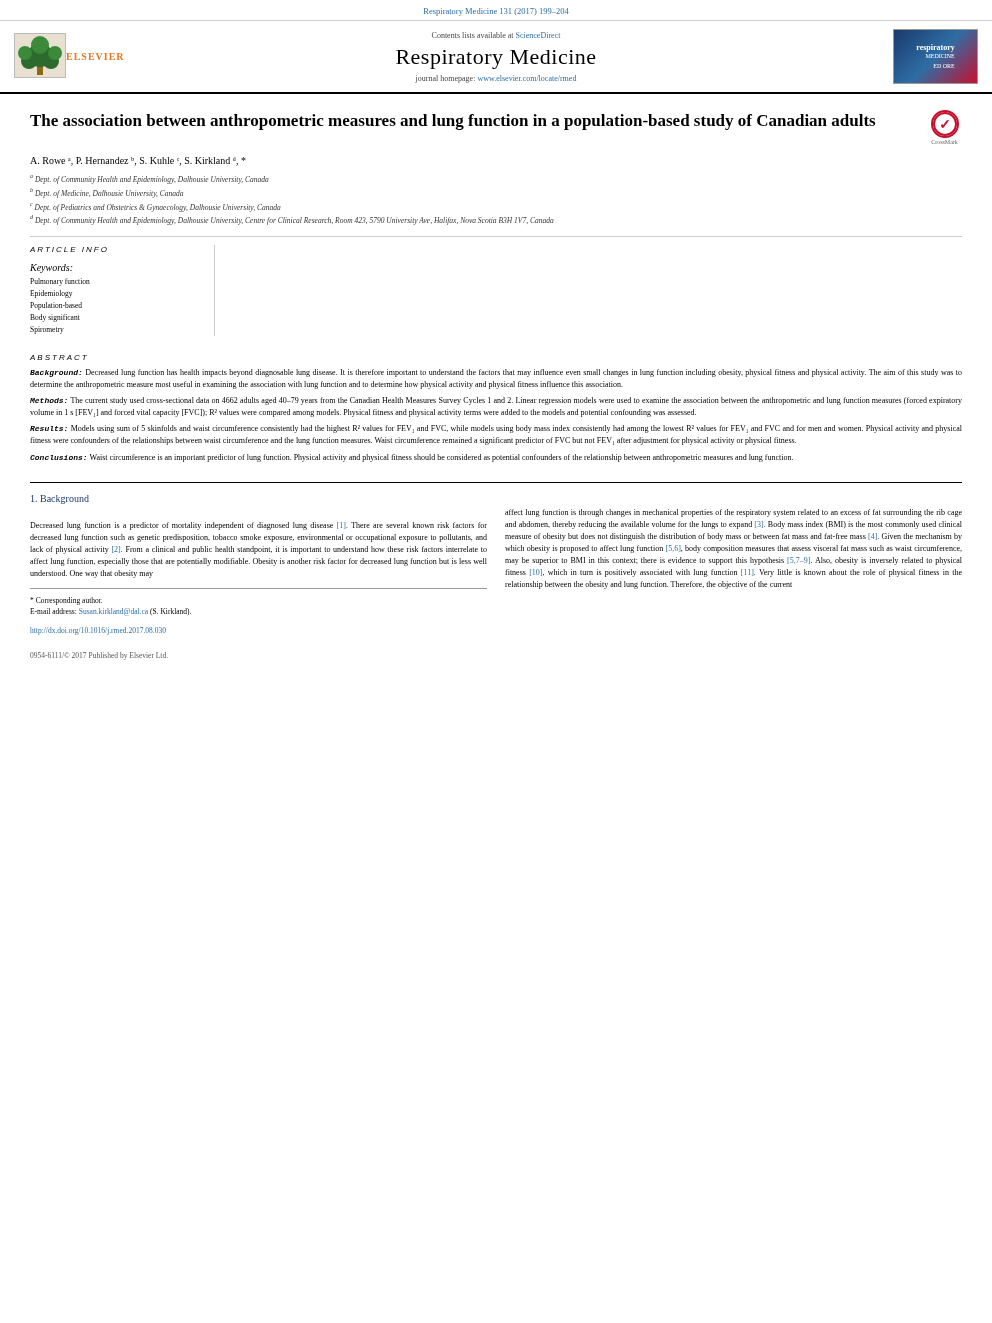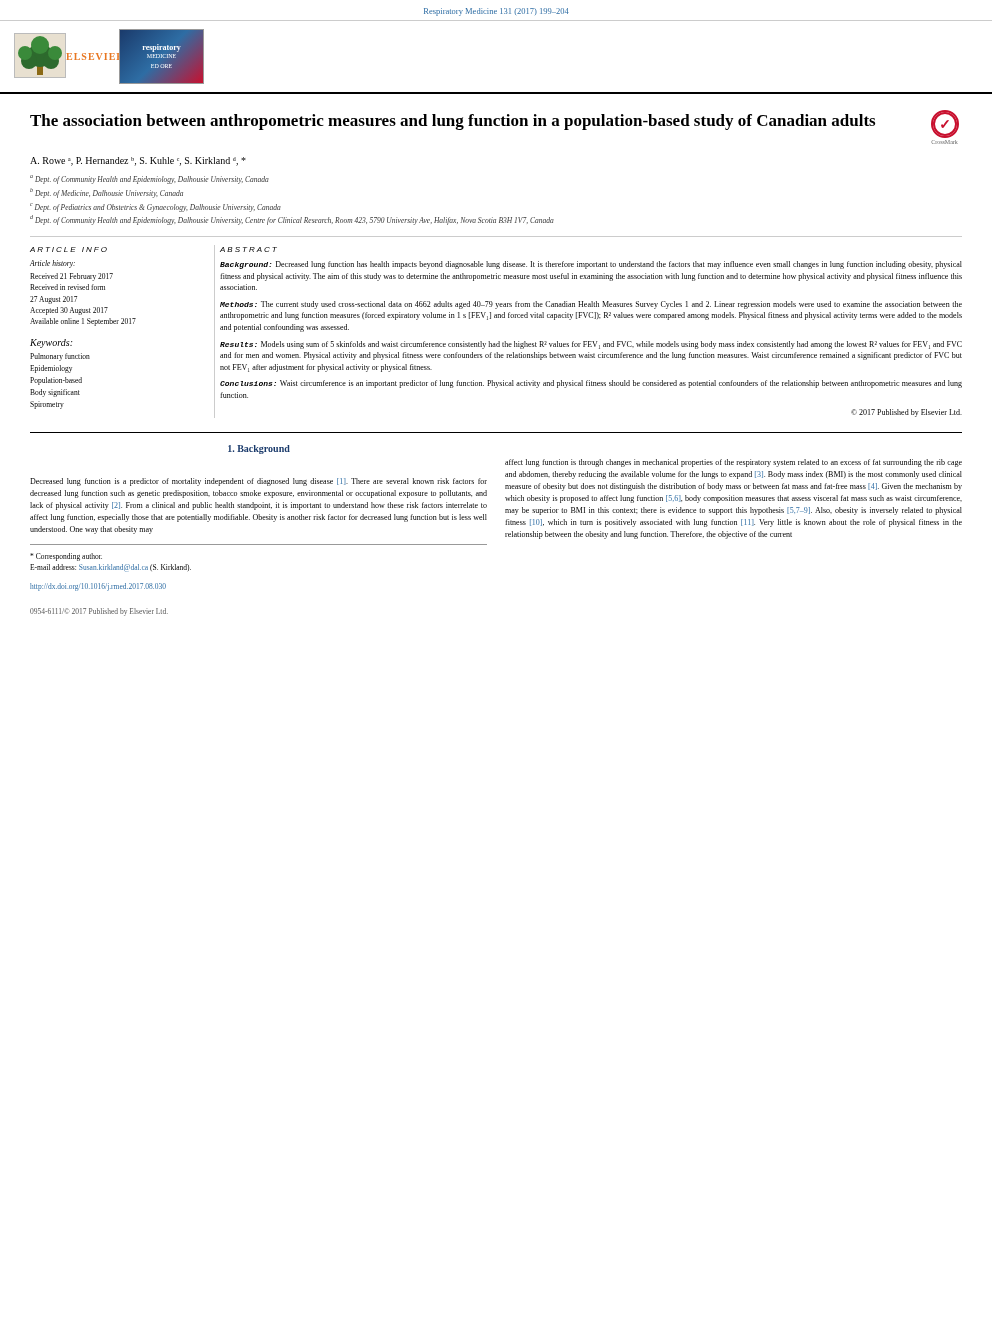--- a/index.html
+++ b/index.html
@@ -190,22 +190,23 @@
     
     .section-divider {
       border: none;
       border-top: 1px solid #ccc;
       margin: 8px 0;
     }
 
     
     .two-col {
       display: flex;
-      gap: 5px;
+      gap: 17px;
       margin-bottom: 14px;
+      flex-direction: column;
     }
 
     .left-col {
       width: 185px;
       flex-shrink: 0;
       border-right: 1px solid #ccc;
       padding-right: 12px;
     }
 
     .right-col {
@@ -298,24 +299,23 @@
     .body-left-col {
       flex: 1;
     }
 
     .body-right-col {
       flex: 1;
     }
 
     .section-heading {
       font-size: 10px;
-      font-weight: bold;
+      font-weight: normal;
       color: #1a3a6b;
-      margin-bottom: 22px;
-      text-align: center;
+      margin-bottom: 16px;
     }
 
     .body-para {
       font-size: 8px;
       line-height: 1.5;
       text-align: justify;
       margin-bottom: 6px;
       color: #000;
     }
 
@@ -380,24 +380,35 @@
           <circle cx="36" cy="26" r="8" fill="#2d6a2d"></circle>
           <circle cx="10" cy="18" r="7" fill="#3a8a3a"></circle>
           <circle cx="40" cy="18" r="7" fill="#3a8a3a"></circle>
           <circle cx="25" cy="10" r="9" fill="#3a8a3a"></circle>
         </svg>
       </div>
       <div class="elsevier-text">ELSEVIER</div>
     </div>
   </div>
 
+  <div class="center-info">
+    <div class="contents-line">
+      <span>Contents lists available at</span>
+      <span class="sciencedirect-link" style="cursor:pointer;">ScienceDirect</span>
+    </div>
+    <div class="journal-title">Respiratory Medicine</div>
+    <div class="homepage-line">
+      <span>journal homepage:</span>
+      <span class="homepage-link" style="cursor:pointer;">www.elsevier.com/locate/rmed</span>
+    </div>
+  </div>
 
   <div class="right-logo">
     <div class="right-journal-logo">
-      <div style="font-size:6px; line-height:1.3; text-align:center;">
+      <div style="font-size:6px; line-height:1.3; text-align:right;">
         <div style="font-size:8px; font-weight:bold;">respiratory</div>
         <div>MEDICINE</div>
         <div style="margin-top:2px;">ED ORE</div>
       </div>
     </div>
   </div>
 </div>
 
 <div class="main-content">
 
@@ -433,28 +444,20 @@
 
   <hr class="section-divider">
 
   <div class="two-col">
 
     <div class="left-col">
       <div class="info-section-title">
         <span style="letter-spacing:2px; font-style:italic; font-family: Arial, sans-serif; font-size:8px; text-transform:uppercase;">Article Info</span>
       </div>
 
-      <div class="article-history">
-        <div class="history-title">Article history:</div>
-        <div class="history-item">Received 21 February 2017</div>
-        <div class="history-item">Received in revised form</div>
-        <div class="history-item">27 August 2017</div>
-        <div class="history-item">Accepted 30 August 2017</div>
-        <div class="history-item">Available online 1 September 2017</div>
-      </div>
 
       <div class="keywords-section">
         <div class="keywords-title">Keywords:</div>
         <div class="keyword-item">Pulmonary function</div>
         <div class="keyword-item">Epidemiology</div>
         <div class="keyword-item">Population-based</div>
         <div class="keyword-item">Body significant</div>
         <div class="keyword-item">Spirometry</div>
       </div>
     </div>
@@ -474,21 +477,20 @@
           <span>The current study used cross-sectional data on 4662 adults aged 40–79 years from the Canadian Health Measures Survey Cycles 1 and 2. Linear regression models were used to examine the association between the anthropometric and lung function measures (forced expiratory volume in 1 s [FEV₁] and forced vital capacity [FVC]); R² values were compared among models. Physical fitness and physical activity terms were added to the models and potential confounding was assessed.</span>
         </div>
         <div class="abstract-para">
           <span class="abstract-label">Results:</span>
           <span>Models using sum of 5 skinfolds and waist circumference consistently had the highest R² values for FEV₁ and FVC, while models using body mass index consistently had among the lowest R² values for FEV₁ and FVC and for men and women. Physical activity and physical fitness were confounders of the relationships between waist circumference and the lung function measures. Waist circumference remained a significant predictor of FVC but not FEV₁ after adjustment for physical activity or physical fitness.</span>
         </div>
         <div class="abstract-para">
           <span class="abstract-label">Conclusions:</span>
           <span>Waist circumference is an important predictor of lung function. Physical activity and physical fitness should be considered as potential confounders of the relationship between anthropometric measures and lung function.</span>
         </div>
-        <div class="copyright-line">© 2017 Published by Elsevier Ltd.</div>
       </div>
     </div>
 
   </div>
 
   <hr class="bottom-separator">
 
   <div class="body-two-col">
 
     <div class="body-left-col">

